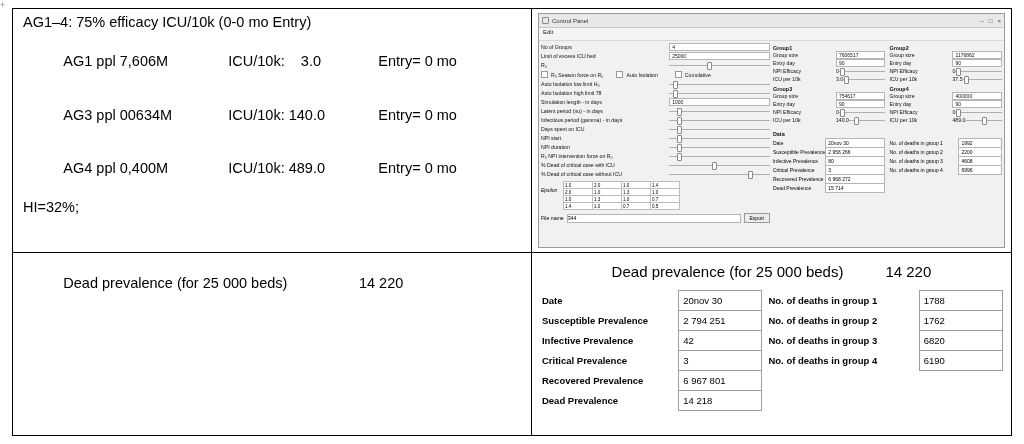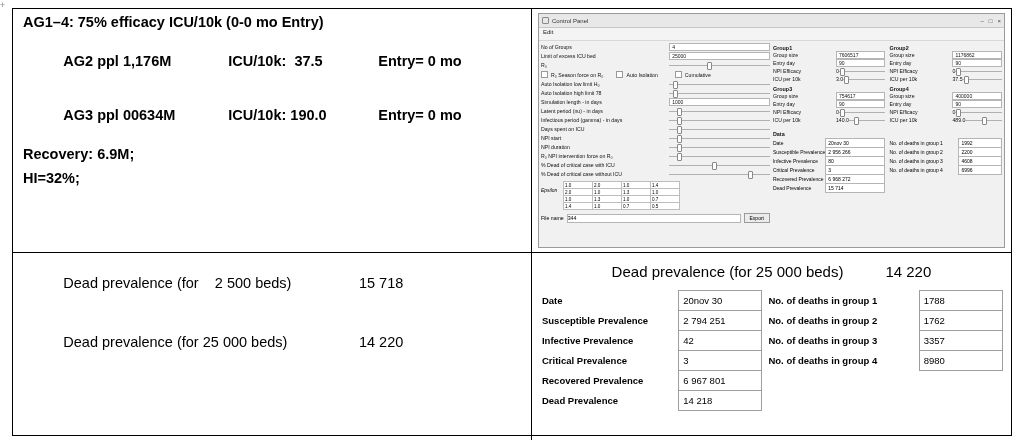--- a/index.html
+++ b/index.html
@@ -9,21 +9,21 @@
 
   
   .caption{border-bottom:1px solid #000;padding:6px 8px 6px 10px;font-size:15.5px;line-height:1.22;font-weight:bold;}
   .caption .normal{font-weight:normal;}
 
   
   .band{display:flex;flex:0 0 auto;border-bottom:1px solid #000;height:243px;}
   .band-left{width:52%;box-sizing:border-box;border-right:1px solid #000;padding:6px 0 0 10px;}
   .band-right{width:48%;box-sizing:border-box;padding:4px 6px 4px 6px;}
 
-  .pline{font-size:14.5px;line-height:1.0;margin:0 0 10px 0;white-space:pre;font-weight:bold;}
+  .pline{font-size:14.5px;line-height:1.0;margin:0 0 10px 0;white-space:pre;}
   .pline .c1{display:inline-block;width:165px;}
   .pline .c2{display:inline-block;width:150px;}
 
   
   .bottom{display:flex;flex:1 1 auto;}
   .bottom-left{width:52%;box-sizing:border-box;border-right:1px solid #000;padding:8px 0 0 10px;}
   .bottom-right{width:48%;box-sizing:border-box;padding:6px 8px;}
   .bline{font-size:14.5px;line-height:1.0;margin:0 0 16px 0;white-space:pre;}
   .bline .lbl{display:inline-block;width:260px;}
   .bline .val{display:inline-block;width:80px;text-align:right;}
@@ -87,27 +87,29 @@
 
   <div class="outer">
 
 
     <div class="band">
 
       <div class="band-left">
         <div class="pline">AG1–4: 75% efficacy ICU/10k (0-0 mo Entry)</div>
 
         <div class="pline">
-          <span class="c1">AG2 ppl 1,176M</span><span class="c2">ICU/10k:  37.5</span><span>Entry= 0 mo</span>
+          <span class="c1">AG1 ppl 7,606M</span><span class="c2">ICU/10k:    3.0</span><span>Entry= 0 mo</span>
         </div>
         <div class="pline">
-          <span class="c1">AG3 ppl 00634M</span><span class="c2">ICU/10k: 190.0</span><span>Entry= 0 mo</span>
-        </div>
-
-        <div class="pline">Recovery: 6.9M;</div>
+          <span class="c1">AG3 ppl 00634M</span><span class="c2">ICU/10k: 140.0</span><span>Entry= 0 mo</span>
+        </div>
+        <div class="pline">
+          <span class="c1">AG4 ppl 0,400M</span><span class="c2">ICU/10k: 489.0</span><span>Entry= 0 mo</span>
+        </div>
+
         <div class="pline">HI=32%;</div>
       </div>
 
       <div class="band-right">
         <div class="win">
 
           <div class="win-title">
             <span class="dot"></span>
             <span class="t">Control Panel</span>
             <span class="ctl">–</span>
@@ -418,23 +420,20 @@
 
             </div>
           </div>
         </div>
       </div>
     </div>
 
     <div class="bottom">
       <div class="bottom-left">
         <div class="bline">
-          <span class="lbl">Dead prevalence (for    2 500 beds)</span><span class="val">15 718</span>
-        </div>
-        <div class="bline">
           <span class="lbl">Dead prevalence (for 25 000 beds)</span><span class="val">14 220</span>
         </div>
         <div class="bline">
           
         </div>
       </div>
 
       <div class="bottom-right">
         <div class="dp-title">
           <span>Dead prevalence (for 25 000 beds)</span><span class="sp"></span><span>14 220</span>
@@ -450,27 +449,27 @@
           <tr>
             <td class="k">Susceptible Prevalence</td>
             <td class="v">2 794 251</td>
             <td class="k2">No. of deaths in group 2</td>
             <td class="v2">1762</td>
           </tr>
           <tr>
             <td class="k">Infective Prevalence</td>
             <td class="v">42</td>
             <td class="k2">No. of deaths in group 3</td>
-            <td class="v2">3357</td>
+            <td class="v2">6820</td>
           </tr>
           <tr>
             <td class="k">Critical Prevalence</td>
             <td class="v">3</td>
             <td class="k2">No. of deaths in group 4</td>
-            <td class="v2">8980</td>
+            <td class="v2">6190</td>
           </tr>
           <tr>
             <td class="k">Recovered Prevalence</td>
             <td class="v">6 967 801</td>
             <td class="k2"></td>
             <td class="v2" style="border:none;background:transparent"></td>
           </tr>
           <tr>
             <td class="k">Dead Prevalence</td>
             <td class="v">14 218</td>

